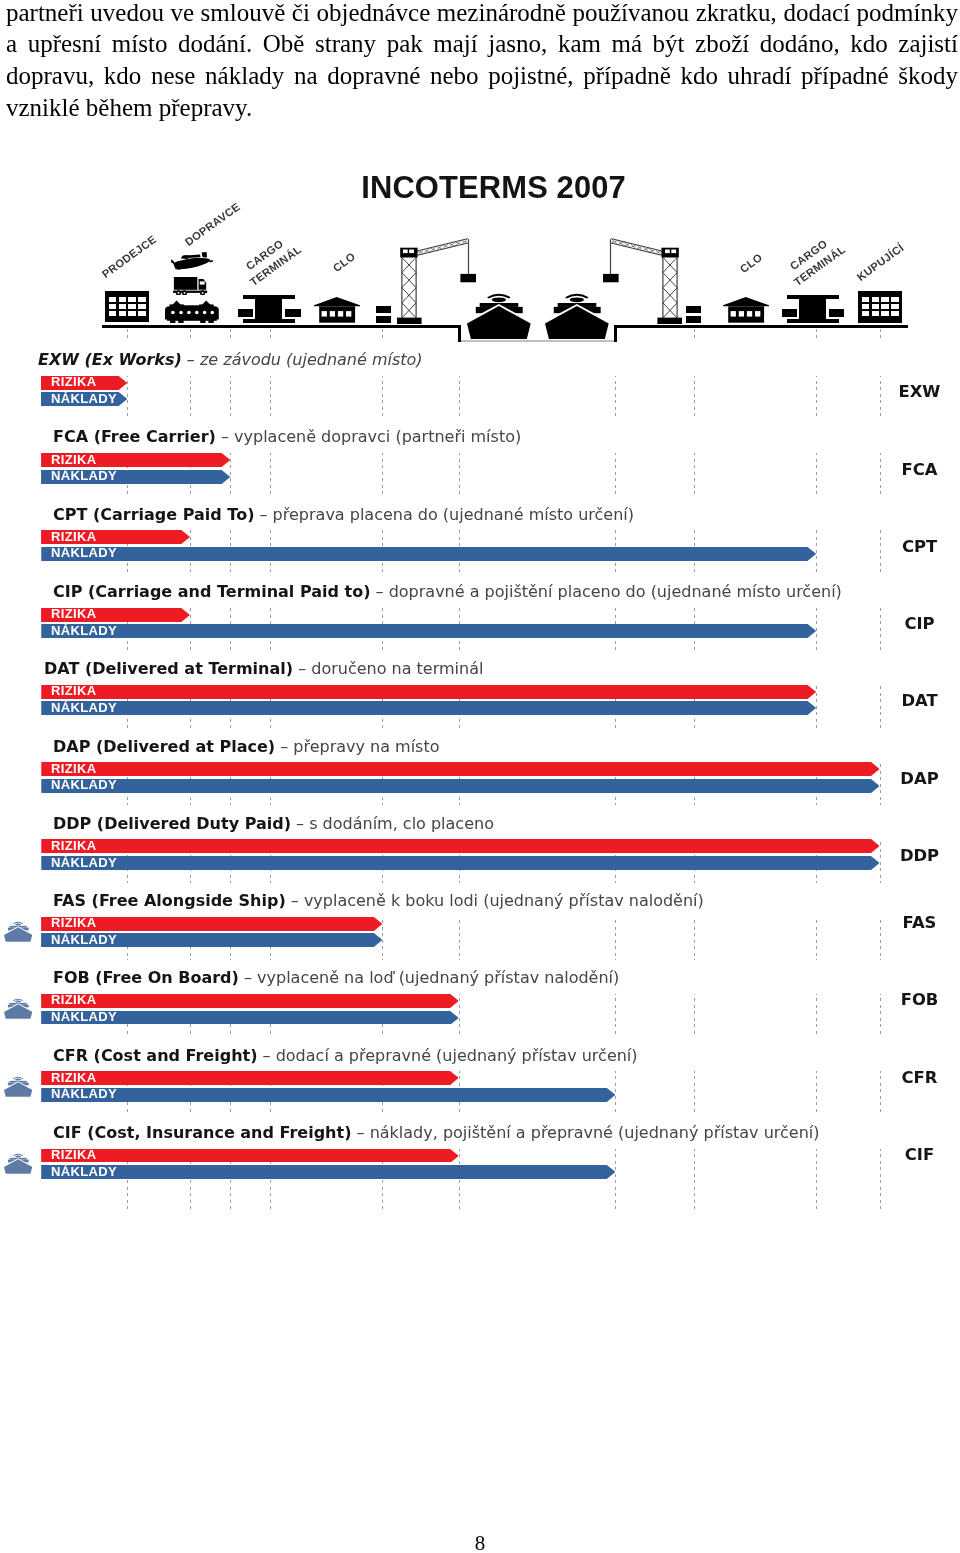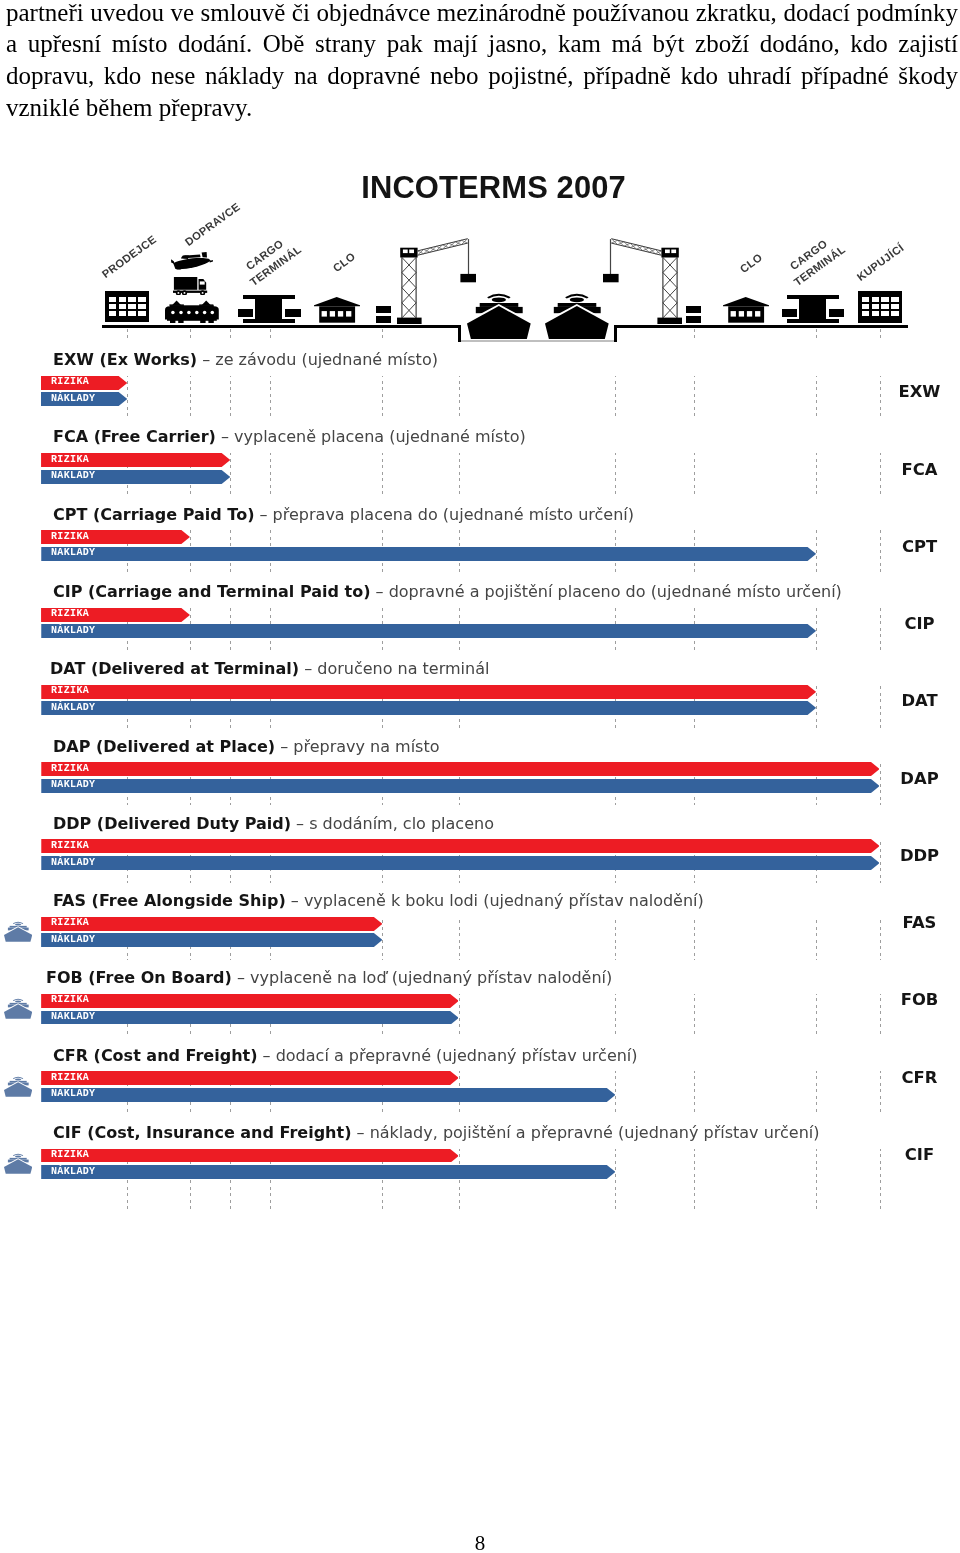--- a/index.html
+++ b/index.html
@@ -20,21 +20,21 @@
 
   .rot{position:absolute;font-size:11.1px;font-weight:bold;color:#3a3a3a;
        transform-origin:0 100%;white-space:nowrap;letter-spacing:0.35px;line-height:11.5px;}
 
   .vline{position:absolute;width:1.2px;top:328.5px;height:880px;
          background:repeating-linear-gradient(to bottom,#9e9e9e 0px,#9e9e9e 2.8px,rgba(255,255,255,0) 2.8px,rgba(255,255,255,0) 6.5px);}
 
   .rowtitle{position:absolute;font-family:"DejaVu Sans",sans-serif;font-size:16px;color:#454545;white-space:nowrap;}
   .rowtitle b{color:#151515;font-weight:bold;}
   .rowcode{position:absolute;font-family:"DejaVu Sans",sans-serif;font-size:16.4px;font-weight:bold;color:#151515;}
-  .barlabel{position:absolute;font-family:Liberation Mono, monospace;font-size:10px;
+  .barlabel{position:absolute;font-family:Liberation Sans, sans-serif;font-size:13px;
             font-weight:bold;color:#fff;letter-spacing:0.35px;z-index:4;line-height:9.4px;}
   .bar{position:absolute;z-index:2;}
   .pagenum{position:absolute;left:0;top:1531px;width:960px;text-align:center;
            font-family:"Liberation Serif",serif;font-size:21px;}
 </style>
 </head>
 <body>
 
 <div id="page">
 
@@ -319,36 +319,36 @@
               <rect x="12.7" y="11.0" width="38.6" height="3.9"></rect>
               <rect x="8.8" y="14.9" width="46.9" height="6.3"></rect>
               <path d="M31.85 12.1 L63.7 29.0 L61.6 33.0 L31.85 16.6 L2.1 33.0 L0 29.0 Z" fill="#fff"></path>
               <path d="M31.85 14.1 L63.7 31.5 L59.8 47.1 L3.9 47.1 L0 31.5 Z"></path>
             </g>
           </svg>
         </div>
       </div>
     <div id="rows">
         <div style="position: absolute; left: 0px; top: 341.8px; width: 960px; height: 34px; background: rgb(255, 255, 255); z-index: 1;"></div>
-        <div class="rowtitle" style="left: 53px; top: 350.2px; z-index: 3;"><b>EXW (Ex Works)</b><span> – ze závodu (ujednané místo)</span></div>
+        <div class="rowtitle" style="left: 38px; top: 350.2px; z-index: 3; font-style: italic;"><b>EXW (Ex Works)</b><span> – ze závodu (ujednané místo)</span></div>
         <div class="bar" style="left: 40.6px; top: 375.8px; width: 86.3px; height: 13.9px;">
           <svg width="86.30000000000001" height="13.9" viewBox="0 0 86.30000000000001 13.9" style="display:block">
             <path d="M0 0 H77.70000000000002 L86.30000000000001 6.95 L77.70000000000002 13.9 H0 Z" fill="#ED1C24"></path>
           </svg>
         </div>
         <div class="barlabel" style="left: 51px; top: 377.3px;">RIZIKA</div>
         <div class="bar" style="left: 40.6px; top: 392.4px; width: 86.3px; height: 13.9px;">
           <svg width="86.30000000000001" height="13.9" viewBox="0 0 86.30000000000001 13.9" style="display:block">
             <path d="M0 0 H77.70000000000002 L86.30000000000001 6.95 L77.70000000000002 13.9 H0 Z" fill="#34629C"></path>
           </svg>
         </div>
         <div class="barlabel" style="left: 51px; top: 393.9px;">NÁKLADY</div>
         <div class="rowcode" style="left: 869.5px; width: 100px; text-align: center; top: 382.3px; z-index: 3;">EXW</div>
         <div style="position: absolute; left: 0px; top: 419.07px; width: 960px; height: 34px; background: rgb(255, 255, 255); z-index: 1;"></div>
-        <div class="rowtitle" style="left: 53px; top: 427.47px; z-index: 3;"><b>FCA (Free Carrier)</b><span> – vyplaceně placena (ujednané místo)</span></div>
+        <div class="rowtitle" style="left: 53px; top: 427.47px; z-index: 3;"><b>FCA (Free Carrier)</b><span> – vyplaceně dopravci (partneři místo)</span></div>
         <div class="bar" style="left: 40.6px; top: 453.07px; width: 189.3px; height: 13.9px;">
           <svg width="189.3" height="13.9" viewBox="0 0 189.3 13.9" style="display:block">
             <path d="M0 0 H180.70000000000002 L189.3 6.95 L180.70000000000002 13.9 H0 Z" fill="#ED1C24"></path>
           </svg>
         </div>
         <div class="barlabel" style="left: 51px; top: 454.57px;">RIZIKA</div>
         <div class="bar" style="left: 40.6px; top: 469.67px; width: 189.3px; height: 13.9px;">
           <svg width="189.3" height="13.9" viewBox="0 0 189.3 13.9" style="display:block">
             <path d="M0 0 H180.70000000000002 L189.3 6.95 L180.70000000000002 13.9 H0 Z" fill="#34629C"></path>
           </svg>
@@ -379,21 +379,21 @@
         </div>
         <div class="barlabel" style="left: 51px; top: 609.11px;">RIZIKA</div>
         <div class="bar" style="left: 40.6px; top: 624.21px; width: 775.4px; height: 13.9px;">
           <svg width="775.4" height="13.9" viewBox="0 0 775.4 13.9" style="display:block">
             <path d="M0 0 H766.8 L775.4 6.95 L766.8 13.9 H0 Z" fill="#34629C"></path>
           </svg>
         </div>
         <div class="barlabel" style="left: 51px; top: 625.71px;">NÁKLADY</div>
         <div class="rowcode" style="left: 869.5px; width: 100px; text-align: center; top: 614.11px; z-index: 3;">CIP</div>
         <div style="position: absolute; left: 0px; top: 650.88px; width: 960px; height: 34px; background: rgb(255, 255, 255); z-index: 1;"></div>
-        <div class="rowtitle" style="left: 50px; top: 659.28px; z-index: 3;"><b>DAT (Delivered at Terminal)</b><span> – doručeno na terminál</span></div>
+        <div class="rowtitle" style="left: 44px; top: 659.28px; z-index: 3;"><b>DAT (Delivered at Terminal)</b><span> – doručeno na terminál</span></div>
         <div class="bar" style="left: 40.6px; top: 684.88px; width: 775.4px; height: 13.9px;">
           <svg width="775.4" height="13.9" viewBox="0 0 775.4 13.9" style="display:block">
             <path d="M0 0 H766.8 L775.4 6.95 L766.8 13.9 H0 Z" fill="#ED1C24"></path>
           </svg>
         </div>
         <div class="barlabel" style="left: 51px; top: 686.38px;">RIZIKA</div>
         <div class="bar" style="left: 40.6px; top: 701.48px; width: 775.4px; height: 13.9px;">
           <svg width="775.4" height="13.9" viewBox="0 0 775.4 13.9" style="display:block">
             <path d="M0 0 H766.8 L775.4 6.95 L766.8 13.9 H0 Z" fill="#34629C"></path>
           </svg>
@@ -439,21 +439,21 @@
         </div>
         <div class="barlabel" style="left: 51px; top: 918.19px;">RIZIKA</div>
         <div class="bar" style="left: 40.6px; top: 933.29px; width: 341.6px; height: 13.9px;">
           <svg width="341.59999999999997" height="13.9" viewBox="0 0 341.59999999999997 13.9" style="display:block">
             <path d="M0 0 H332.99999999999994 L341.59999999999997 6.95 L332.99999999999994 13.9 H0 Z" fill="#34629C"></path>
           </svg>
         </div>
         <div class="barlabel" style="left: 51px; top: 934.79px;">NÁKLADY</div>
         <div class="rowcode" style="left: 869.5px; width: 100px; text-align: center; top: 912.99px; z-index: 3;">FAS</div>
         <div style="position: absolute; left: 0px; top: 959.96px; width: 960px; height: 34px; background: rgb(255, 255, 255); z-index: 1;"></div>
-        <div class="rowtitle" style="left: 46px; top: 968.36px; z-index: 3;"><b>FOB (Free On Board)</b><span> – vyplaceně na loď (ujednaný přístav nalodění)</span></div>
+        <div class="rowtitle" style="left: 53px; top: 968.36px; z-index: 3;"><b>FOB (Free On Board)</b><span> – vyplaceně na loď (ujednaný přístav nalodění)</span></div>
         <div class="bar" style="left: 40.6px; top: 993.96px; width: 417.9px; height: 13.9px;">
           <svg width="417.9" height="13.9" viewBox="0 0 417.9 13.9" style="display:block">
             <path d="M0 0 H409.29999999999995 L417.9 6.95 L409.29999999999995 13.9 H0 Z" fill="#ED1C24"></path>
           </svg>
         </div>
         <div class="barlabel" style="left: 51px; top: 995.46px;">RIZIKA</div>
         <div class="bar" style="left: 40.6px; top: 1010.56px; width: 417.9px; height: 13.9px;">
           <svg width="417.9" height="13.9" viewBox="0 0 417.9 13.9" style="display:block">
             <path d="M0 0 H409.29999999999995 L417.9 6.95 L409.29999999999995 13.9 H0 Z" fill="#34629C"></path>
           </svg>

